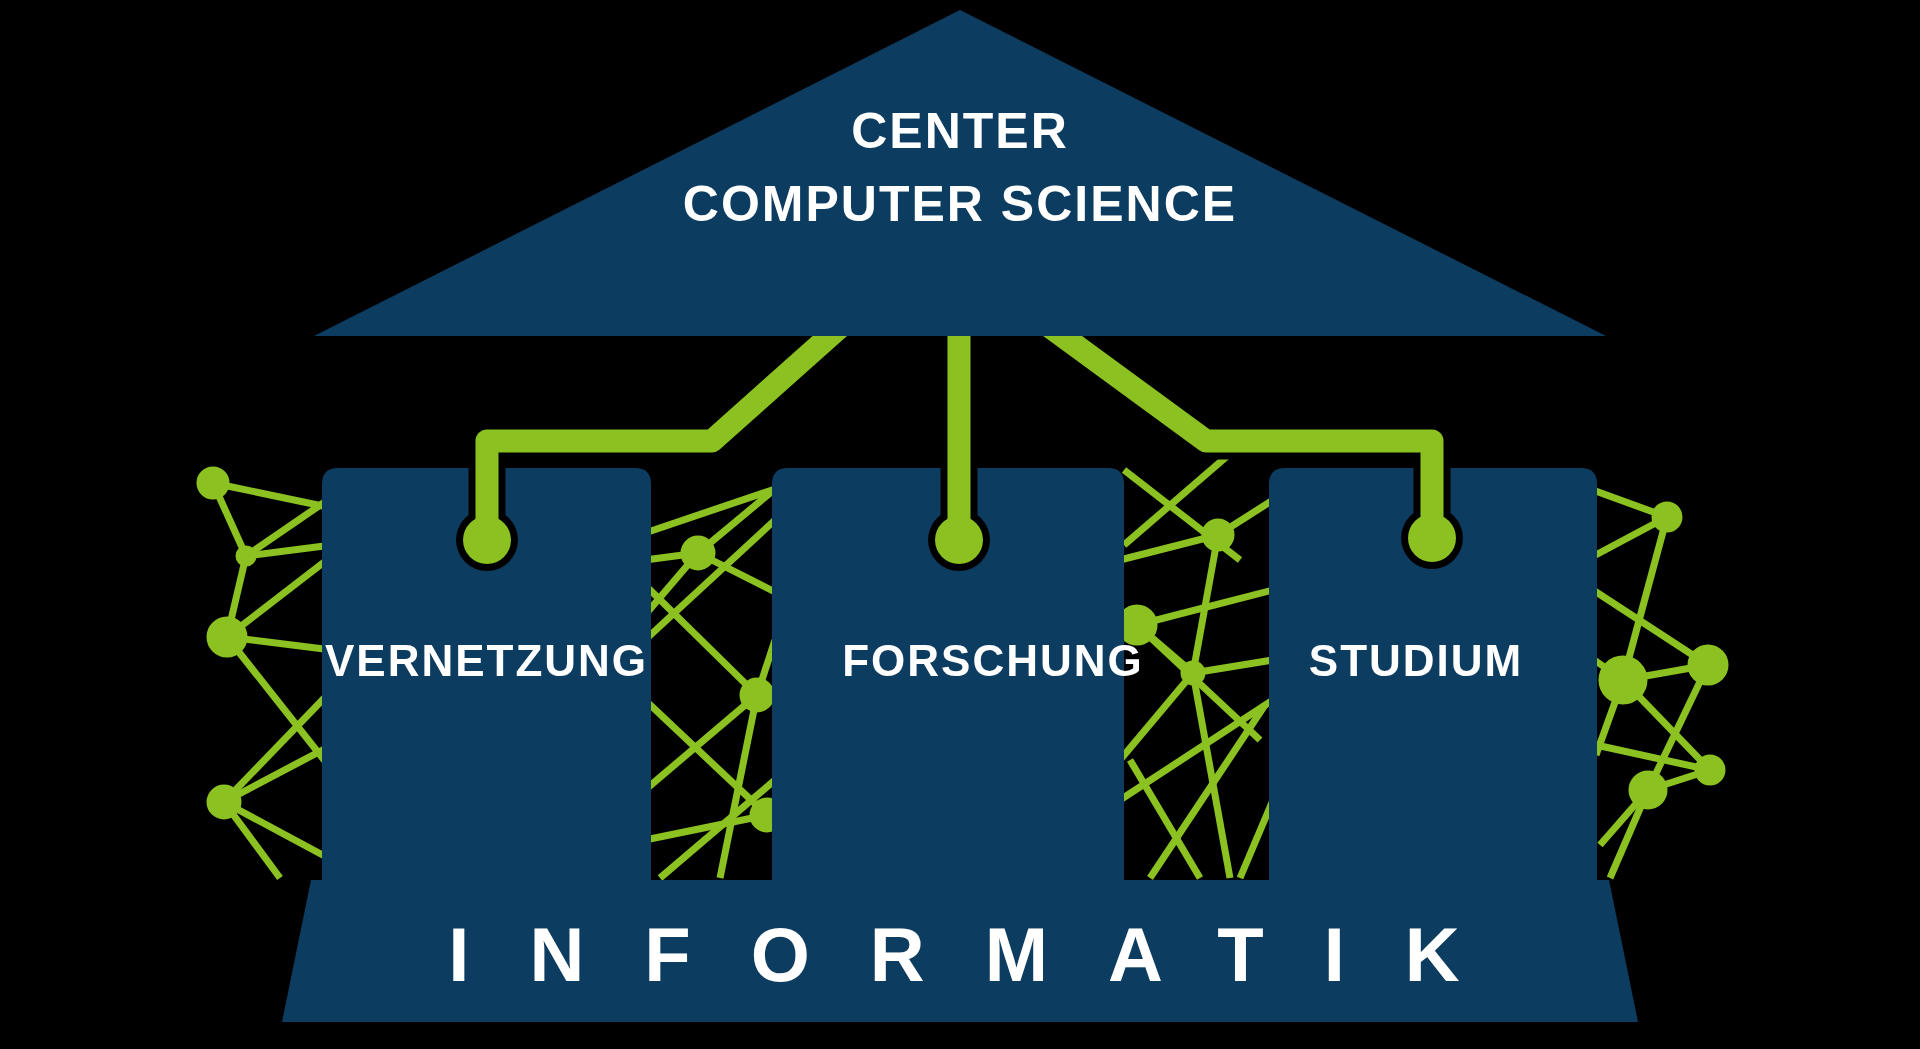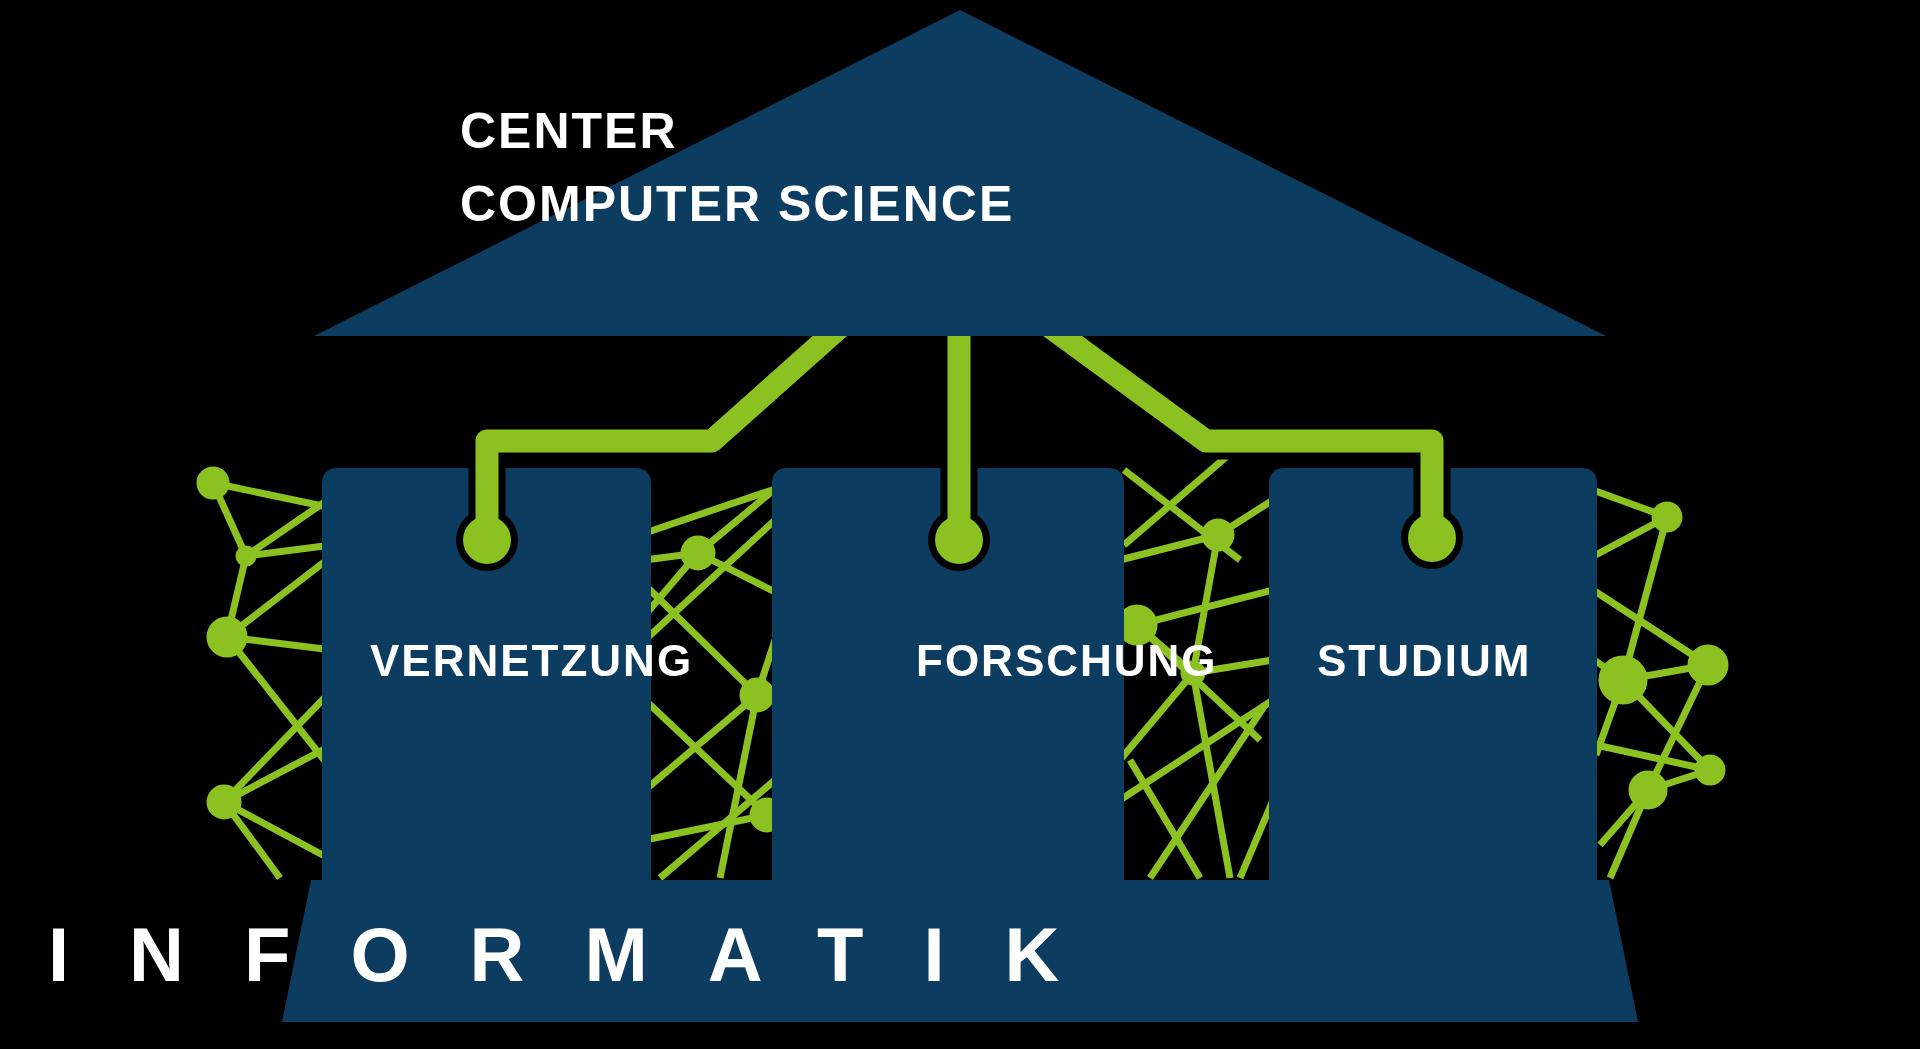--- a/index.html
+++ b/index.html
@@ -17,29 +17,29 @@
   svg{position:absolute;left:0;top:0;display:block;}
   .navy-fill{fill:var(--navy);}
   .net{stroke:var(--green);stroke-width:7;}
   .net-node{fill:var(--green);}
   .conn-under{fill:none;stroke:var(--bg);stroke-width:37;stroke-linejoin:round;stroke-linecap:butt;}
   .conn-green{fill:none;stroke:var(--green);stroke-width:23;stroke-linejoin:round;stroke-linecap:butt;}
   .dot-under{fill:var(--bg);}
   .dot-green{fill:var(--green);}
   .label{
     position:absolute;color:var(--text);font-weight:700;
-    text-align:left;white-space:nowrap;
+    text-align:center;white-space:nowrap;
   }
   .roof-text{
     left:460px;top:95px;width:1000px;
     font-size:50px;line-height:73px;letter-spacing:2px;
   }
-  .pillar-label{top:636px;font-size:44px;line-height:50px;letter-spacing:2px;margin-left:48px;}
+  .pillar-label{top:636px;font-size:44px;line-height:50px;letter-spacing:2px;}
   #label-pillar-1{left:322px;width:329px;}
-  #label-pillar-2{left:820px;width:356px;padding-left:48px;}
+  #label-pillar-2{left:767px;width:356px;padding-left:48px;}
   #label-pillar-3{left:1269px;width:294px;}
   .base-label{
     left:0;top:917px;width:1920px;
     font-size:76px;line-height:76px;letter-spacing:60px;padding-left:48px;
     box-sizing:border-box;
   }
 </style>
 </head>
 <body>
 

